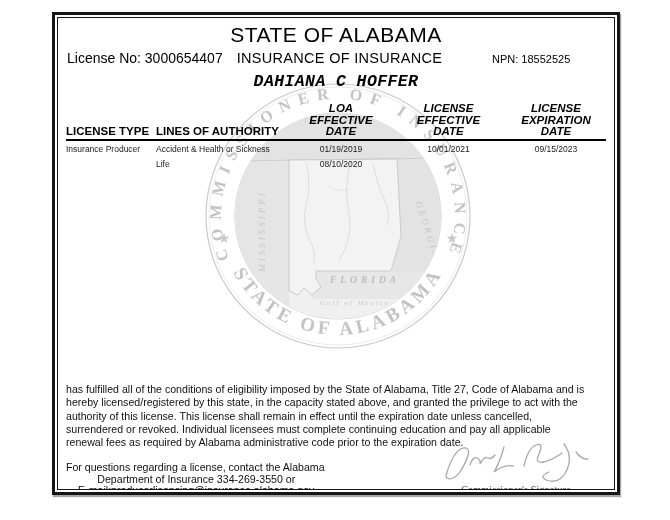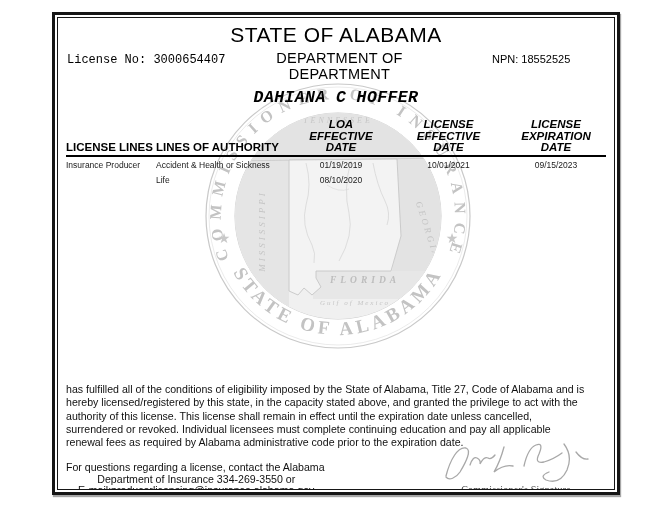--- a/index.html
+++ b/index.html
@@ -5,21 +5,21 @@
   html,body{margin:0;padding:0;background:#fff;}
   .page{position:relative;width:670px;height:520px;background:#ffffff;overflow:hidden;
         font-family:"Liberation Sans",sans-serif;color:#000;}
   .certificate{position:absolute;left:52px;top:12px;width:568px;height:483px;
         border:3px solid #161616;box-sizing:border-box;box-shadow:1px 2px 1px rgba(0,0,0,0.35);}
   .certificate-inner{position:absolute;inset:2px;border:1px solid #161616;overflow:hidden;}
   .content{position:absolute;inset:0;z-index:2;}
 
   .title{margin-top:5px;text-align:center;font-size:21px;line-height:23px;letter-spacing:0.5px;}
   .subrow{display:grid;grid-template-columns:175px 1fr 168px;align-items:baseline;margin-top:4px;}
-  .license-no{padding-left:9px;font-size:12px;font-family:Liberation Mono, monospace;}
+  .license-no{padding-left:9px;font-size:14px;}
   .department{text-align:center;font-size:14.5px;letter-spacing:0.3px;}
   .npn{font-size:11px;padding-left:46px;}
   .licensee{margin-top:6px;text-align:center;font-size:16.5px;font-weight:bold;font-style:italic;letter-spacing:0.4px;font-family:Liberation Mono, monospace;}
 
   .table{margin:12px 8px 0 8px;width:540px;}
   .thead{display:grid;grid-template-columns:90px 135px 100px 115px 100px;
          border-bottom:2.5px solid #000;padding-bottom:1px;}
   .th{font-weight:bold;font-size:11.5px;line-height:11.5px;white-space:pre-line;}
   .th.left{align-self:end;text-align:left;}
   .th.center{text-align:center;font-style:italic;}
@@ -88,29 +88,29 @@
         </text>
         <text x="21" y="162" text-anchor="middle" font-size="14" fill="#c9c9c9">★</text>
         <text x="249" y="162" text-anchor="middle" font-size="14" fill="#c9c9c9">★</text>
       </svg>
 
       <div class="content">
         <div class="title">STATE OF ALABAMA</div>
 
         <div class="subrow">
           <div class="license-no">License No: 3000654407</div>
-          <div class="department">DEPARTMENT OF DEPARTMENT</div>
+          <div class="department">INSURANCE OF INSURANCE</div>
           <div class="npn">NPN: 18552525</div>
         </div>
 
         <div class="licensee">DAHIANA C HOFFER</div>
 
         <div class="table">
           <div class="thead">
-            <div class="th left">LICENSE LINES</div>
+            <div class="th left">LICENSE TYPE</div>
             <div class="th left">LINES OF AUTHORITY</div>
             <div class="th center">LOA
 EFFECTIVE
 DATE</div>
             <div class="th center">LICENSE
 EFFECTIVE
 DATE</div>
             <div class="th center">LICENSE
 EXPIRATION
 DATE</div>

